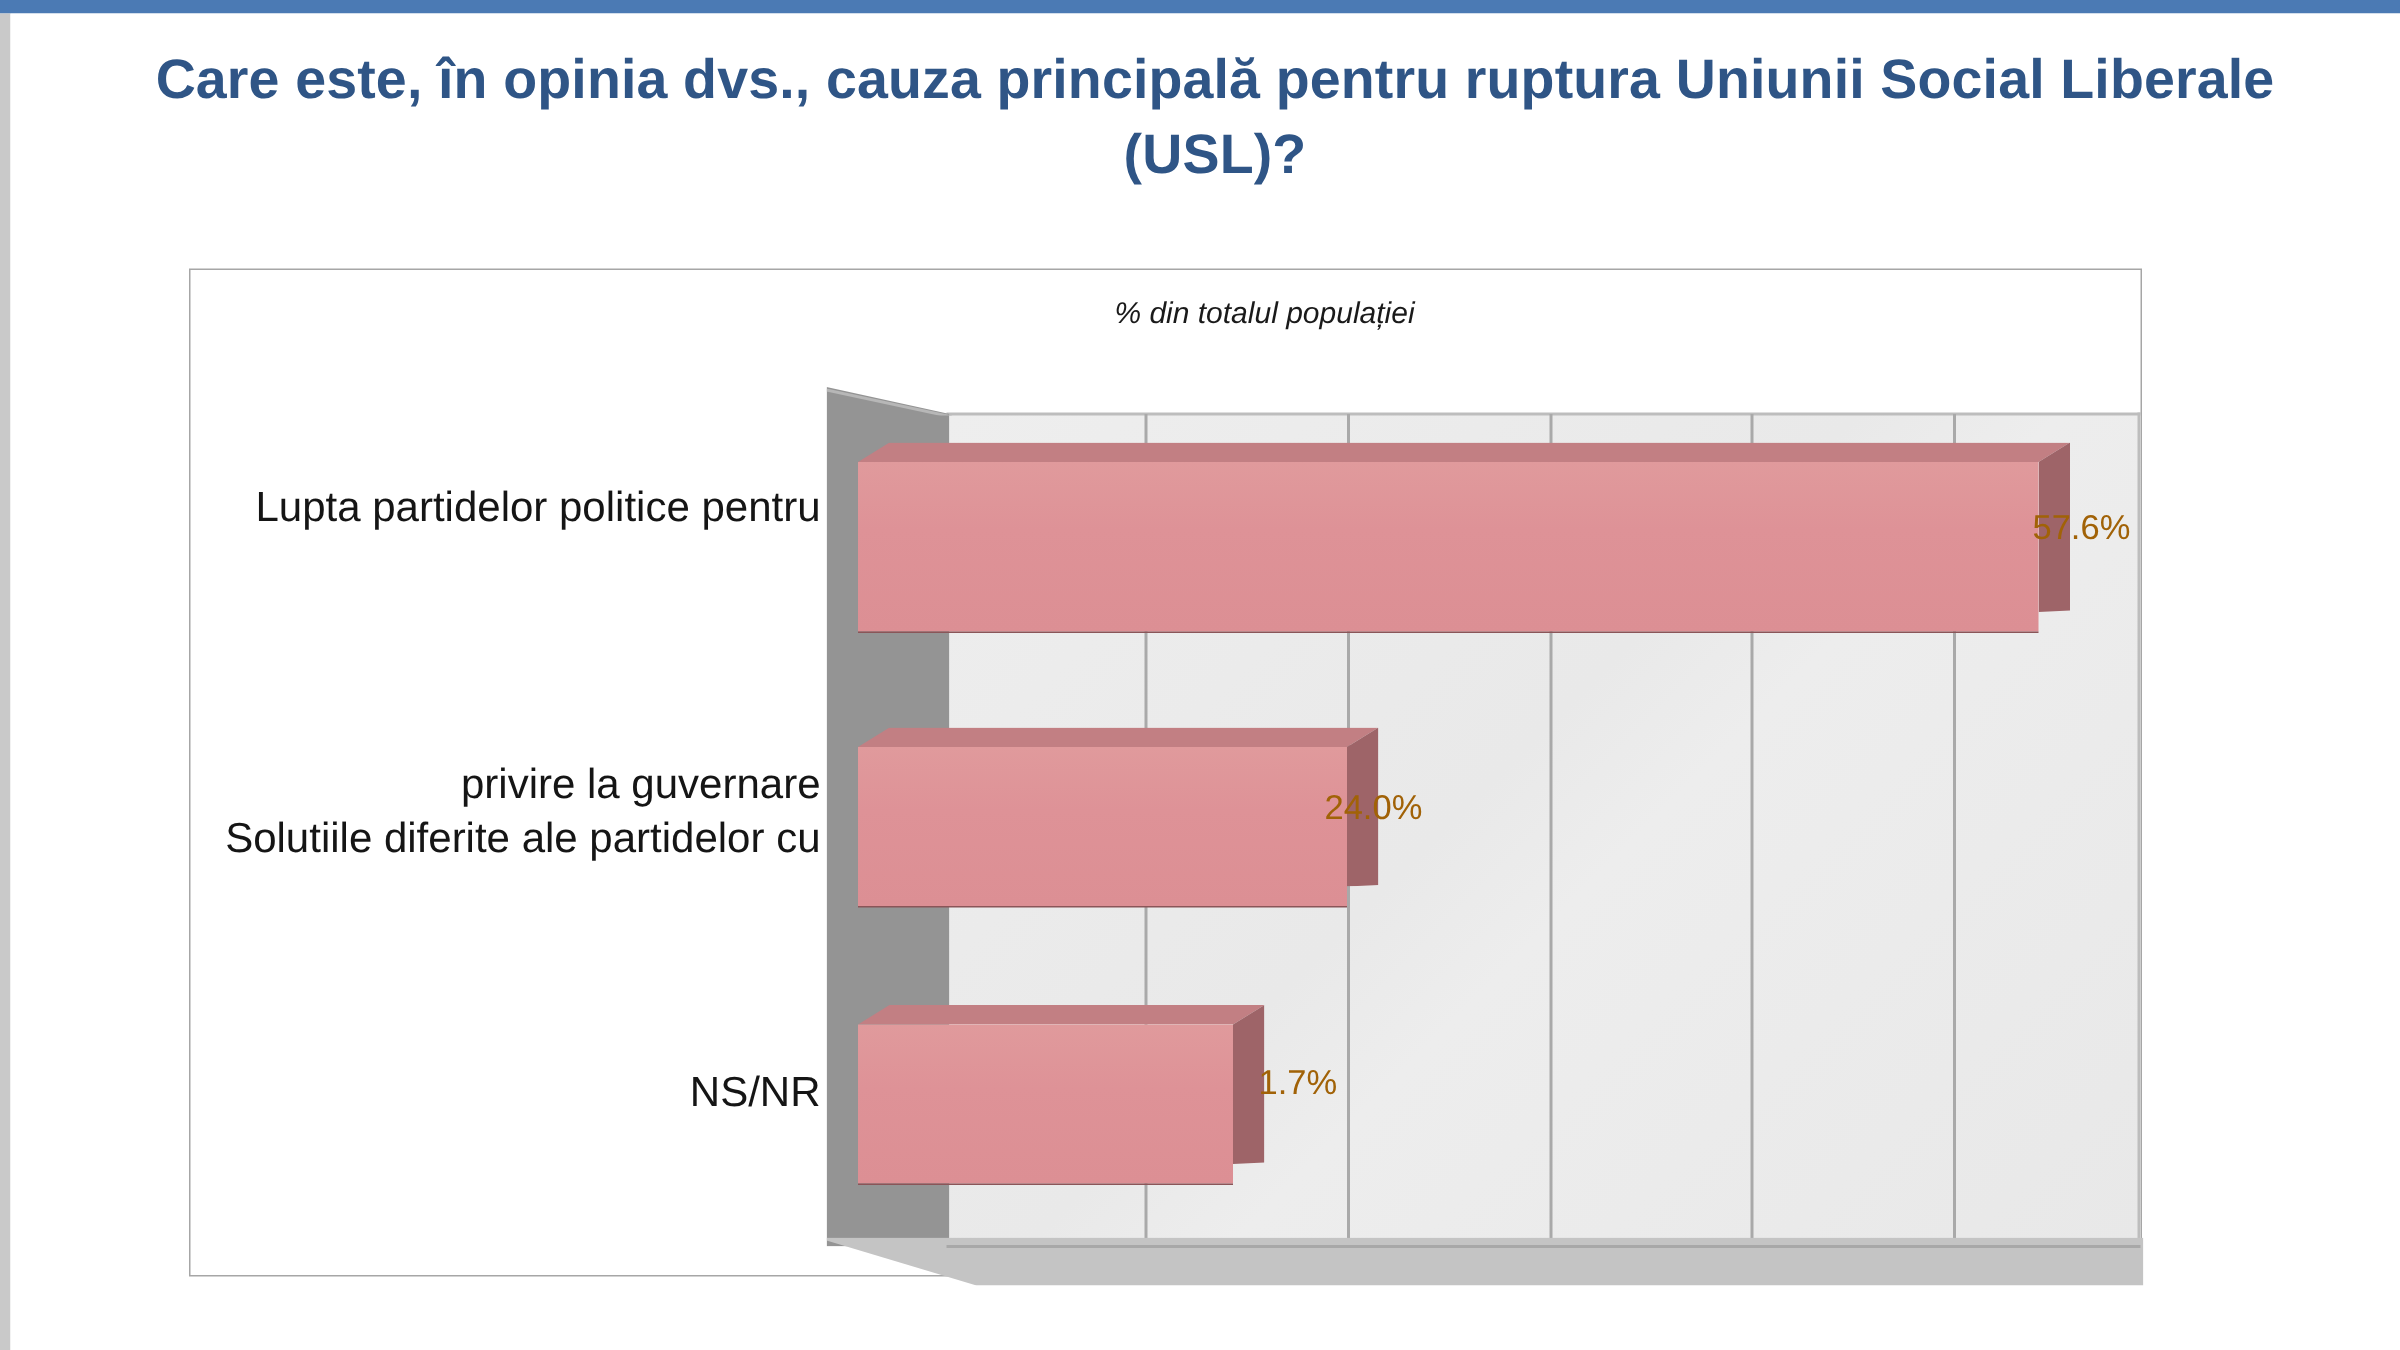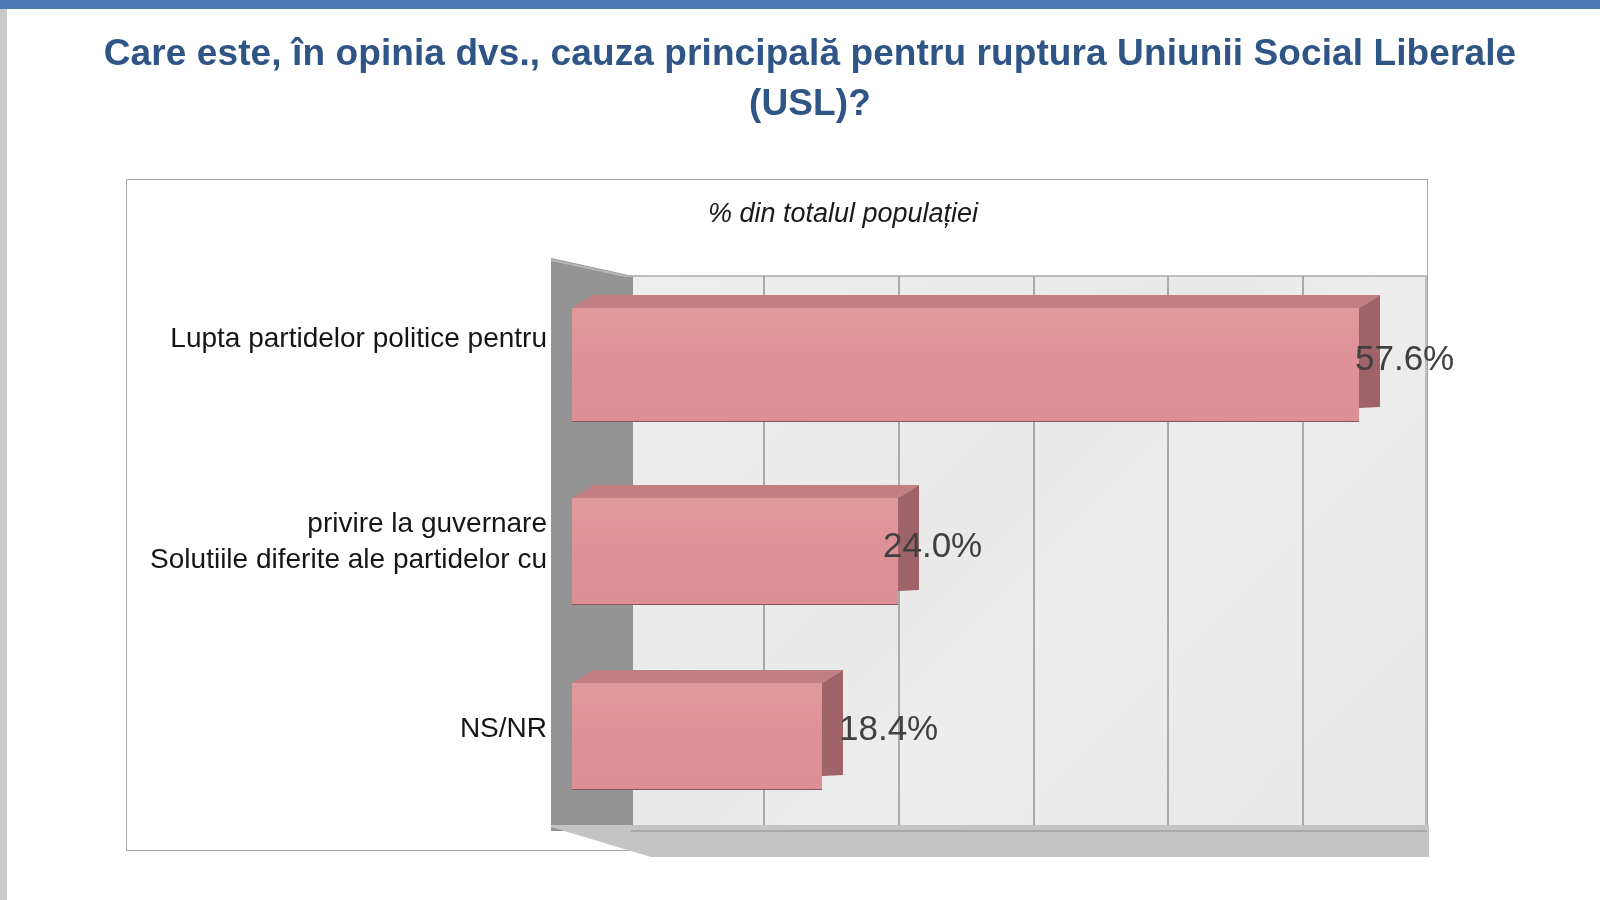--- a/index.html
+++ b/index.html
@@ -71,21 +71,21 @@
     border: 1.5px solid #a6a6a6;
     background: #ffffff;
     box-sizing: border-box;
   }
   #chart-subtitle {
     position: absolute;
     left: 0;
     top: 18px;
     width: 100%;
     text-align: center;
-    font-size: 27px;
+    font-size: 20px;
     font-style: italic;
     color: #1a1a1a;
     padding-left: 132px;
     box-sizing: border-box;
   }
 
   
   #plot-3d {
     position: absolute;
     left: 0; top: 0;
@@ -184,22 +184,22 @@
   }
   .bar-top {
     position: absolute;
     top: -13px;
     height: 14px;
     background: #c27f83;
     clip-path: polygon(0 13px, 21px 0, 100% 0, calc(100% - 21px) 13px);
   }
   .bar-value {
     position: absolute;
-    font-size: 35px;
-    color: #404040;
+    font-size: 23px;
+    color: #a16207;
     white-space: nowrap;
   }
 
   
   .cat-label {
     position: absolute;
     text-align: right;
     font-size: 28px;
     color: #111111;
     line-height: 1.28;
@@ -251,21 +251,21 @@
         <div class="bar-front" style="width:326px;"></div>
         <div class="bar-side" style="left:326px;"></div>
       </div>
       <div class="bar-value" style="left:756px; top:345px;">24.0%</div>
 
       <div class="bar-group" style="left:445px; top:503px; width:271px; height:106px;">
         <div class="bar-top" style="left:0px;  width:271px;"></div>
         <div class="bar-front" style="width:250px;"></div>
         <div class="bar-side" style="left:250px;"></div>
       </div>
-      <div class="bar-value" style="left:712px; top:528px;">18.4%</div>
+      <div class="bar-value" style="left:712px; top:528px;">1.7%</div>
 
       <div class="cat-label" style="left:10px; top:140px; width:410px;">
         <div>Lupta partidelor politice pentru</div>
       </div>
 
       <div class="cat-label" style="left:10px; top:325px; width:410px;">
         <div>privire la guvernare</div>
         <div>Solutiile diferite ale partidelor cu</div>
       </div>
 

